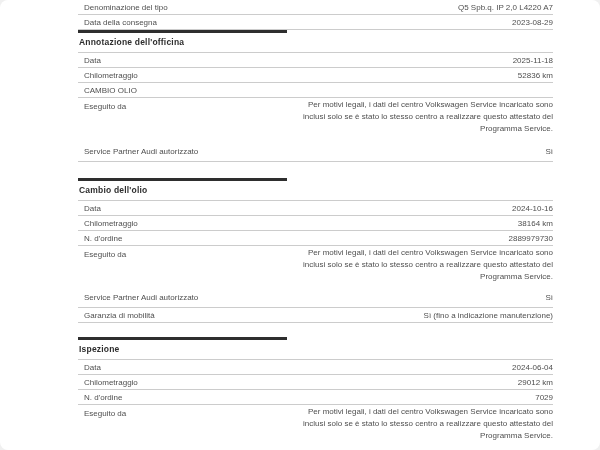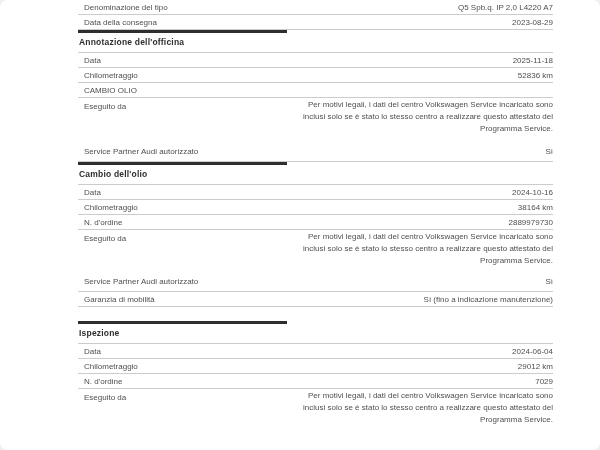--- a/index.html
+++ b/index.html
@@ -32,21 +32,21 @@
   .row--noborder { border-bottom: none; padding-top: 4px; padding-bottom: 0; }
   .row--spaced   { padding-top: 12px; padding-bottom: 5px; gap: 8px; }
   .row-label {
     width: 218px;
     flex-shrink: 0;
     box-sizing: border-box;
     padding-left: 6px;
   }
   .row-value { flex: 1; text-align: right; }
   .row-value--para { line-height: 12px; margin-top: -3px; }
-  .section { }
+  .section { margin-top: 16px; }
   .section--first { margin-top: 0; }
   .section--last  { margin-top: 14px; }
   .section-bar {
     width: 209px; height: 3px;
     background: #2e2e2e;
   }
   .section-title {
     font-size: 8.5px;
     font-weight: bold;
     color: #2e2e2e;

